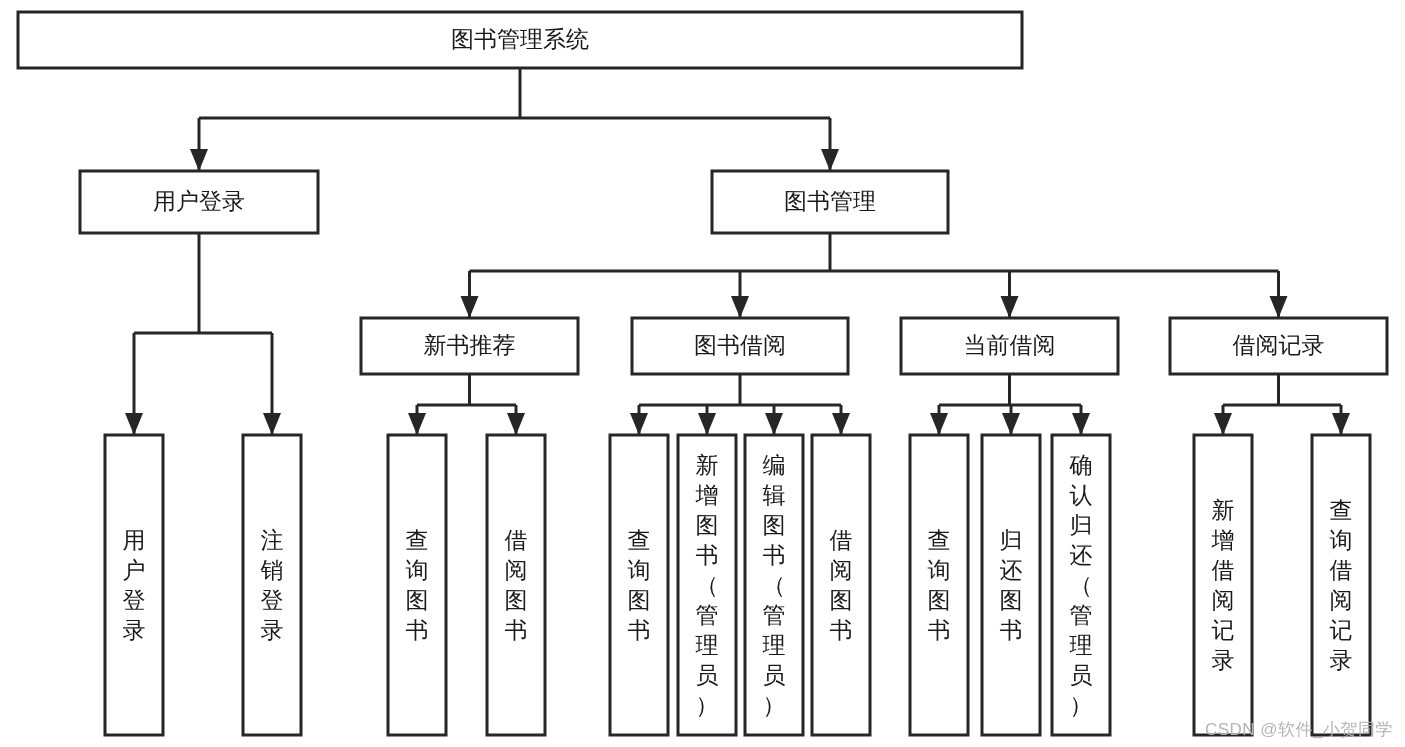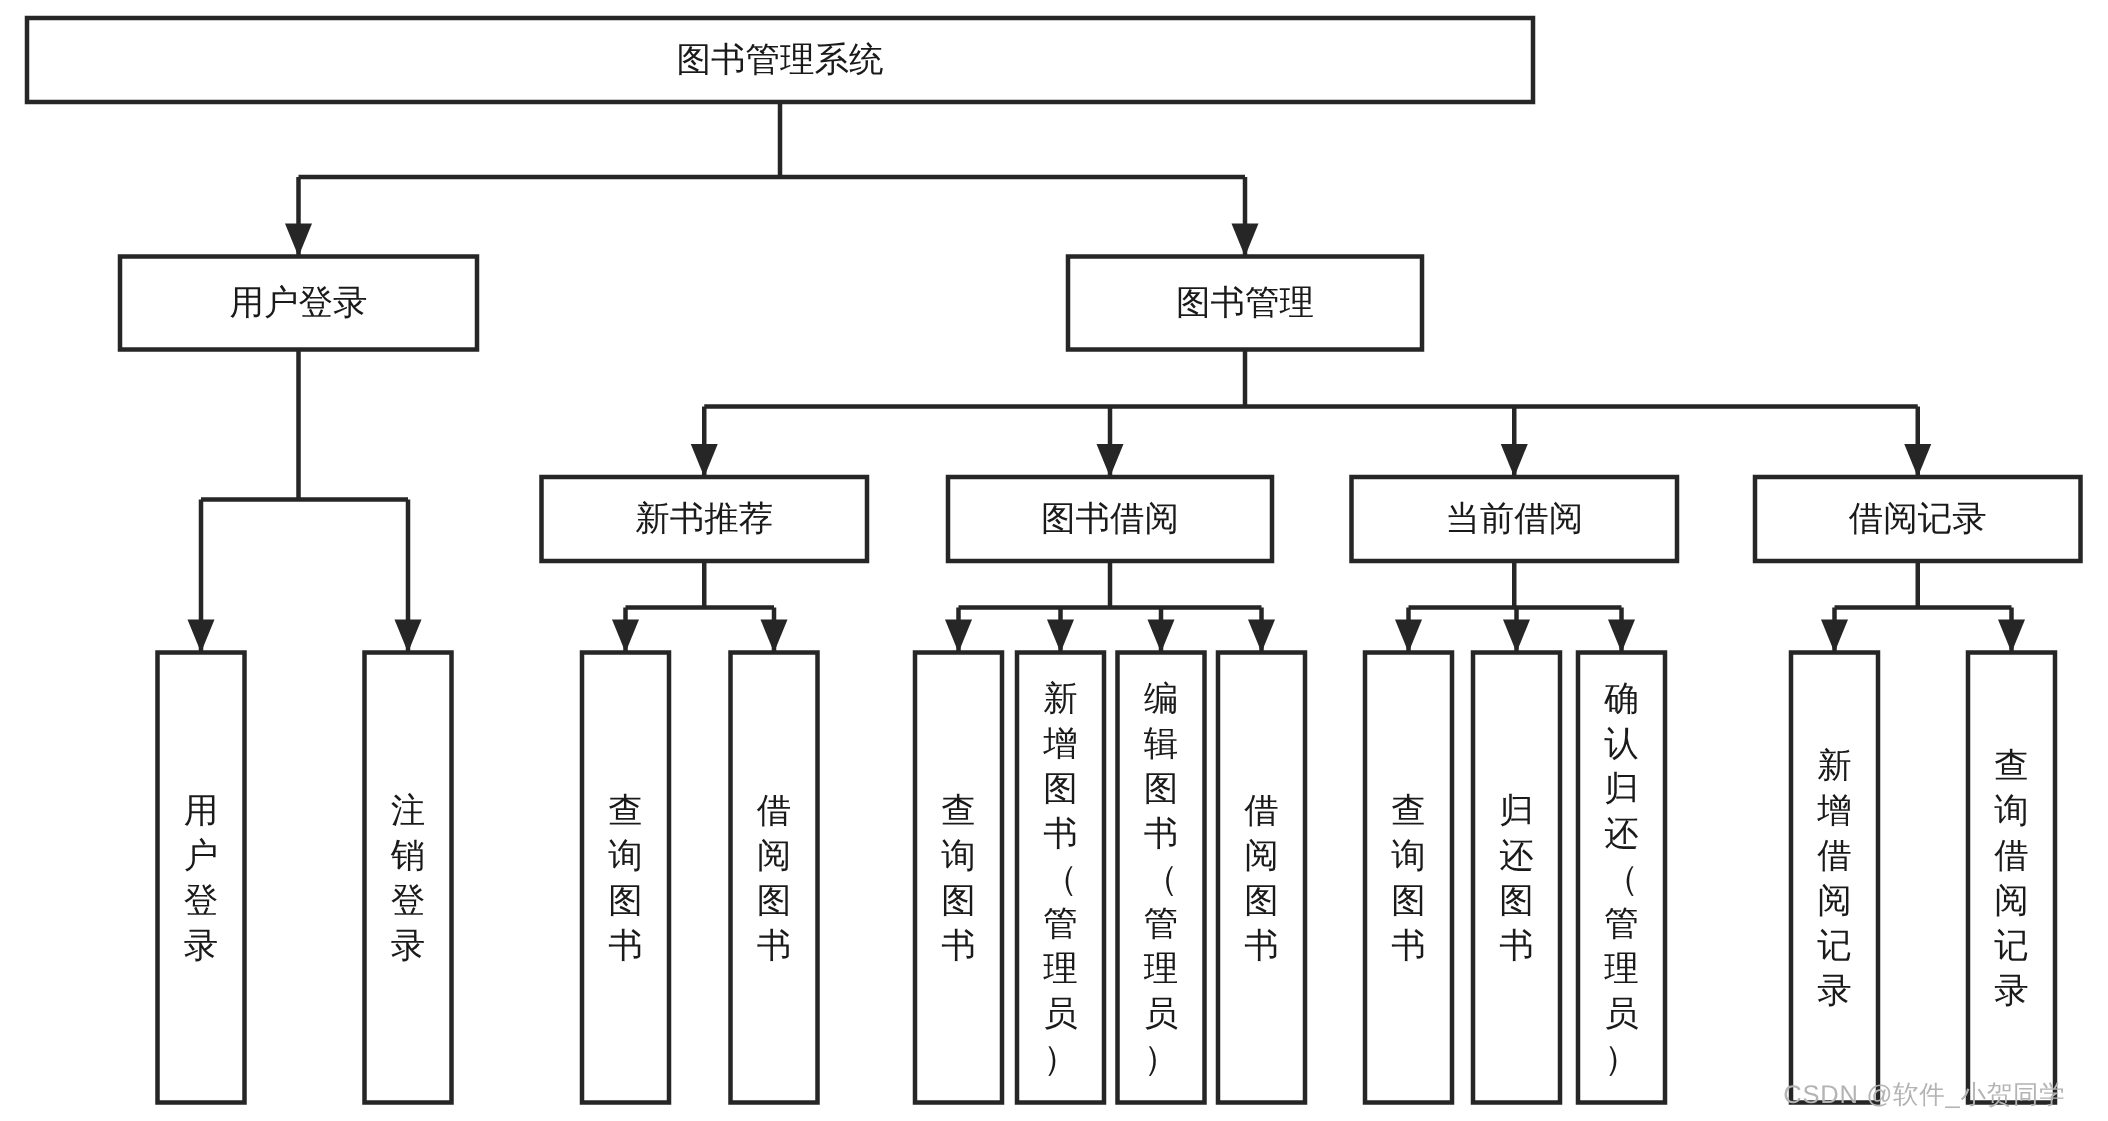--- a/index.html
+++ b/index.html
@@ -51,21 +51,21 @@
     dominant-baseline: middle;
   }
   .node-label-v {
     font-family: "Liberation Sans", "DejaVu Sans", sans-serif;
     font-size: 23px;
     fill: #1a1a1a;
     text-anchor: middle;
   }
   .watermark {
     position: absolute;
-    right: 28px;
+    right: 12px;
     bottom: 6px;
     font-family: "Liberation Sans", "DejaVu Sans", sans-serif;
     font-size: 17px;
     color: #b4b4b4;
     letter-spacing: 0.5px;
     white-space: nowrap;
     user-select: none;
   }
 </style>
 </head>

